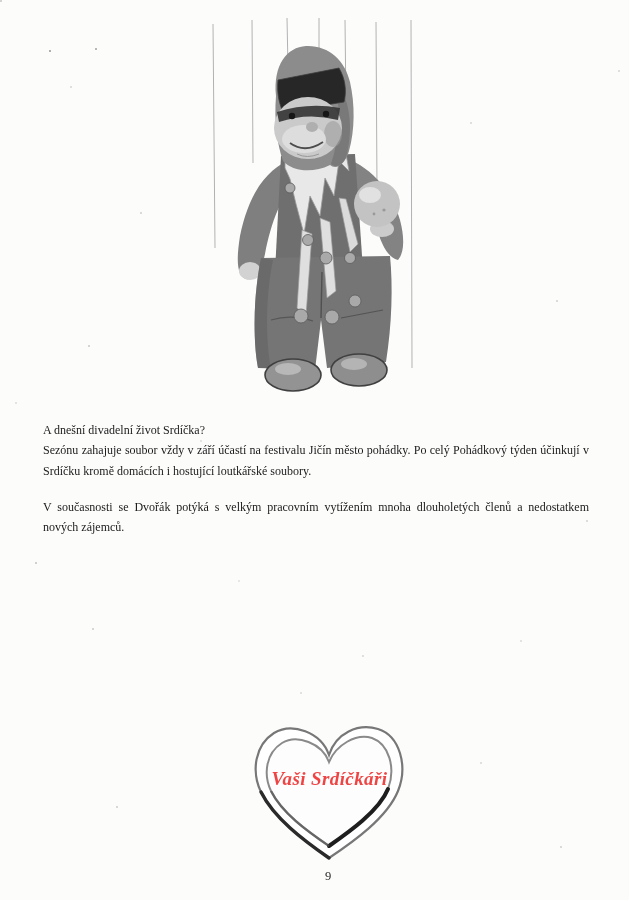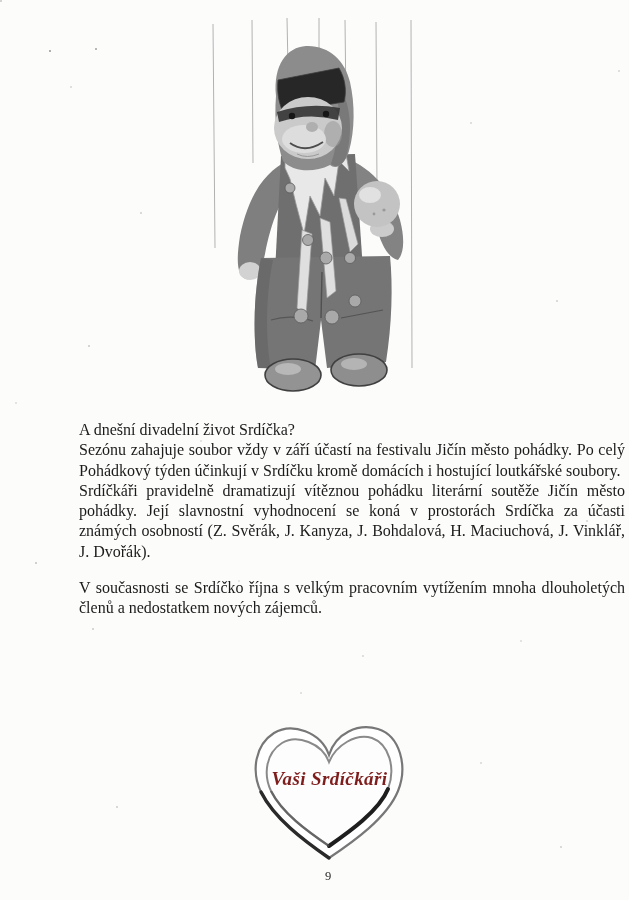--- a/index.html
+++ b/index.html
@@ -9,42 +9,41 @@
     background:#fcfcfb;
     overflow:hidden;
     font-family:"Liberation Serif", serif;
     color:#1b1b1b;
     margin:0 auto;
   }
   
   .textblock{
     position:absolute;
     left:43px;top:420px;width:546px;
-    font-size:16px;line-height:20.3px;
+    font-size:12px;line-height:20.3px;
     text-rendering:optimizeLegibility;
-    margin-left:36px;
   }
   .textblock p{margin:0;text-align:justify;}
   .textblock p.heading{text-align:left;}
   .textblock p.gap{margin-top:16px;}
   
   .puppet{
     position:absolute;left:193px;top:18px;width:235px;height:392px;
     filter:blur(.4px) contrast(.95);
   }
   
   .heart{
     position:absolute;left:248px;top:720px;width:162px;height:146px;
     filter:blur(.3px);
   }
   .heart-caption{
     position:absolute;left:252px;top:768px;width:155px;
     text-align:center;
     font-style:italic;font-weight:bold;
-    font-size:19px;letter-spacing:.4px;color:#7f1d1d;
+    font-size:19px;letter-spacing:.4px;color:#ef4444;
   }
   .pagenum{
     position:absolute;left:300px;top:869px;width:56px;
     text-align:center;font-size:12.5px;color:#2a2a2a;
   }
   
   .speckles{position:absolute;left:0;top:0;width:2px;height:2px;background:transparent;}
   .speckles::before{
     content:"";position:absolute;width:2px;height:2px;background:#c9c9c9;opacity:.8;
     box-shadow:
@@ -130,22 +129,21 @@
       <ellipse cx="111" cy="121" rx="22" ry="14" fill="#e2e2e2"></ellipse>
       <ellipse cx="119" cy="109" rx="6" ry="5" fill="#b2b2b2"></ellipse>
       <path d="M 97,125 Q 112,136 130,124" stroke="#4a4a4a" stroke-width="1.8" fill="none"></path>
       <path d="M 104,136 Q 114,141 126,136" stroke="#9a9a9a" stroke-width="1" fill="none"></path>
     </g>
   </svg>
 
   <main class="textblock">
     <p class="heading">A dnešní divadelní život Srdíčka?</p>
     <p>Sezónu zahajuje soubor vždy v září účastí na festivalu Jičín město pohádky. Po celý Pohádkový týden účinkují v Srdíčku kromě domácích i hostující loutkářské soubory.</p>
-    <p>Srdíčkáři pravidelně dramatizují vítěznou pohádku literární soutěže Jičín město pohádky. Její slavnostní vyhodnocení se koná v prostorách Srdíčka za účasti známých osobností (Z. Svěrák, J. Kanyza, J. Bohdalová, H. Maciuchová, J. Vinklář, J. Dvořák).</p>
-    <p class="gap">V současnosti se Srdíčko října s velkým pracovním vytížením mnoha dlouholetých členů a nedostatkem nových zájemců.</p>
+    <p class="gap">V současnosti se Dvořák potýká s velkým pracovním vytížením mnoha dlouholetých členů a nedostatkem nových zájemců.</p>
   </main>
 
   <svg class="heart" viewBox="0 0 162 146" xmlns="http://www.w3.org/2000/svg">
     <path d="M 81,35 C 73,12 44,2 26,13 C 7,25 3,51 13,72 C 26,98 55,120 81,138 C 105,122 139,98 150,71 C 160,46 152,16 130,9 C 110,3 88,13 81,35 Z" fill="#ffffff" stroke="#777777" stroke-width="2.2"></path>
     <path d="M 81,42 C 74,23 49,14 34,23 C 18,33 15,54 23,71 C 34,93 59,111 81,126 C 101,112 131,91 140,69 C 148,48 141,24 124,18 C 108,13 88,25 81,42 Z" fill="#fdfdfd" stroke="#8a8a8a" stroke-width="2"></path>
     <path d="M 13,72 C 26,98 55,120 81,138" fill="none" stroke="#2a2a2a" stroke-width="3.4" stroke-linecap="round"></path>
     <path d="M 81,126 C 101,112 131,91 140,69" fill="none" stroke="#1e1e1e" stroke-width="4" stroke-linecap="round"></path>
     <path d="M 23,71 C 34,93 59,111 81,126" fill="none" stroke="#555555" stroke-width="2.4" opacity=".7"></path>
   </svg>
   <div class="heart-caption">Vaši Srdíčkáři</div>

